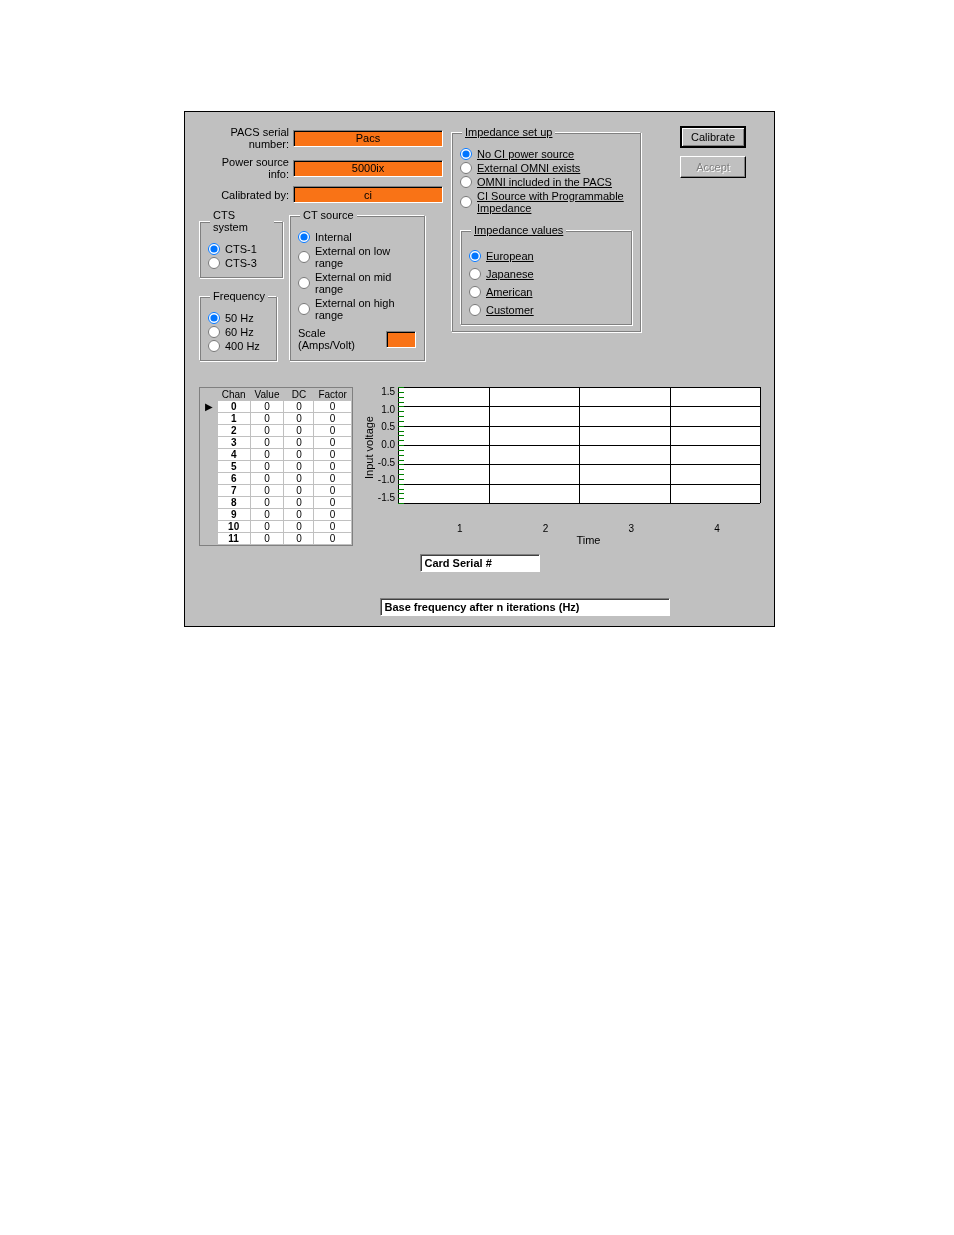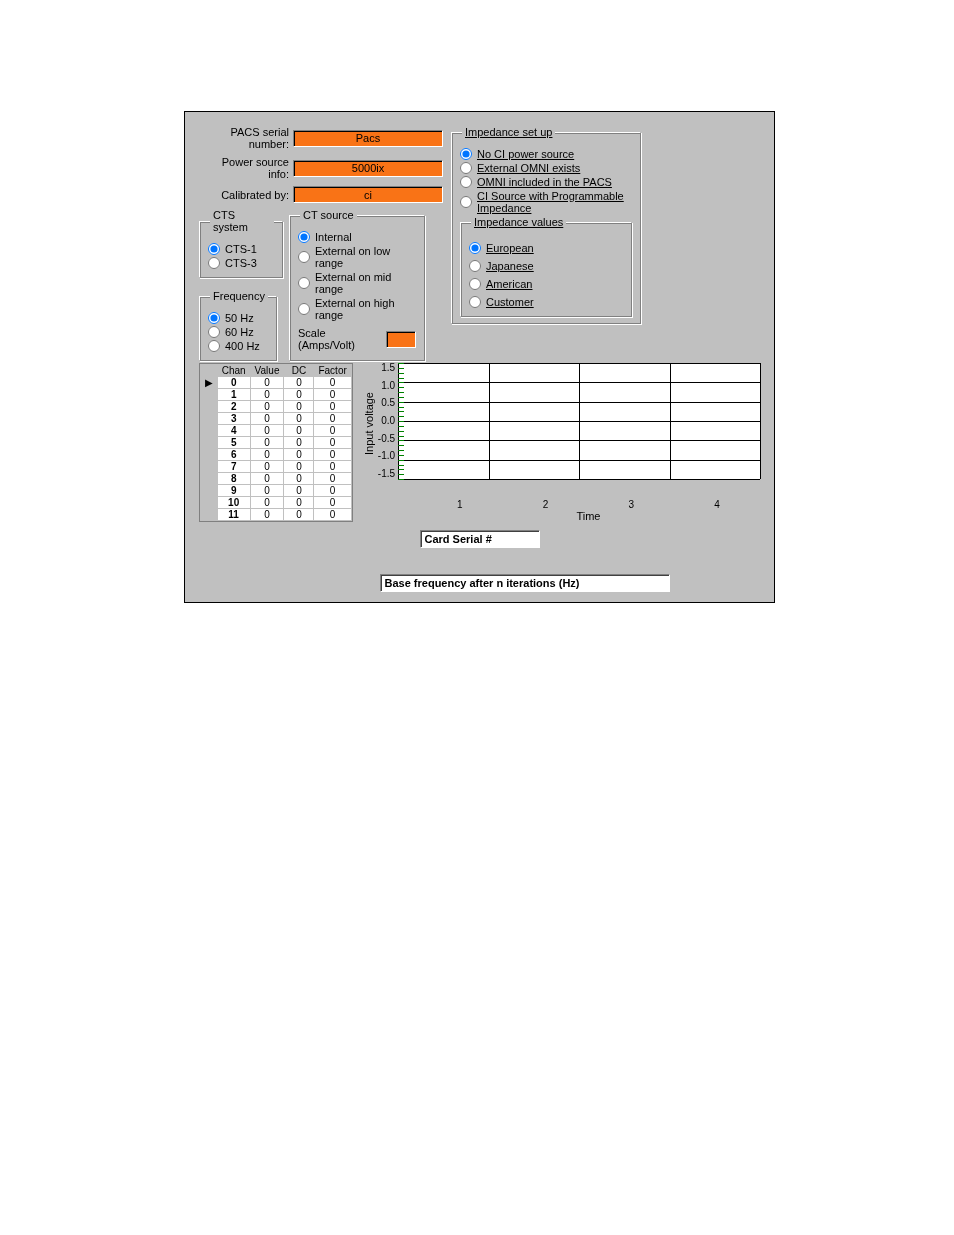--- a/index.html
+++ b/index.html
@@ -95,29 +95,29 @@
   
   .top-area { display: flex; gap: 6px; }
   .left-col { width: 246px; }
   .mid-col { flex: 1; }
   .right-col { width: 80px; display: flex; flex-direction: column; gap: 8px; padding-top: 0px;}
   .cts-row { display: flex; gap: 6px; margin-top: 6px; }
   .freq-box { margin-top: 6px; width: 74px;}
   .ctsource-box { width: 136px; }
   .scale-row { display: flex; align-items: center; gap: 4px; margin-top: 6px; }
   .imp-box { width: 190px; text-decoration: underline; }
-  .imp-values { margin-top: 2px; }
+  .imp-values { margin-top: 10px; }
   .rl-grid { display: flex; gap: 6px; font-size:11px; margin-top:4px; }
   .rl-left { display:flex; flex-direction:column; gap:2px;}
   .rl-right { display:flex; flex-direction:column; gap:4px; }
   .rl-pair { display:flex; align-items:center; gap:4px; }
   .rl-pair .lbl { width:52px; text-align:right;}
   .rl-pair input { width:40px; height:16px;}
   
-  .lower { display: flex; gap: 10px; margin-top: 2px; }
+  .lower { display: flex; gap: 10px; margin-top: 26px; }
   .table-wrap { border: 1px solid #808080; background:#fff; font-size:10px; }
   .tbl { border-collapse: collapse; }
   .tbl th, .tbl td {
     border: 1px solid #c0c0c0;
     padding: 0 4px;
     text-align: center;
     height: 12px;
     font-weight: normal;
     background: #fff;
   }
@@ -279,20 +279,24 @@
                 <label class="radio-row">
                     <input type="radio" name="std" style="">
                     <span>Customer</span>
                   </label>
               </div>
             </div>
           </fieldset>
         </fieldset>
       </div>
 
+      <div class="right-col">
+        <button class="btn default">Calibrate</button>
+        <button class="btn disabled">Accept</button>
+      </div>
     </div>
 
     <div class="lower">
       <div>
         <div class="table-wrap">
           <table class="tbl" id="chan-table">
             <thead>
                 <tr>
               <th class="rowhead"></th>
               <th>Chan</th>

